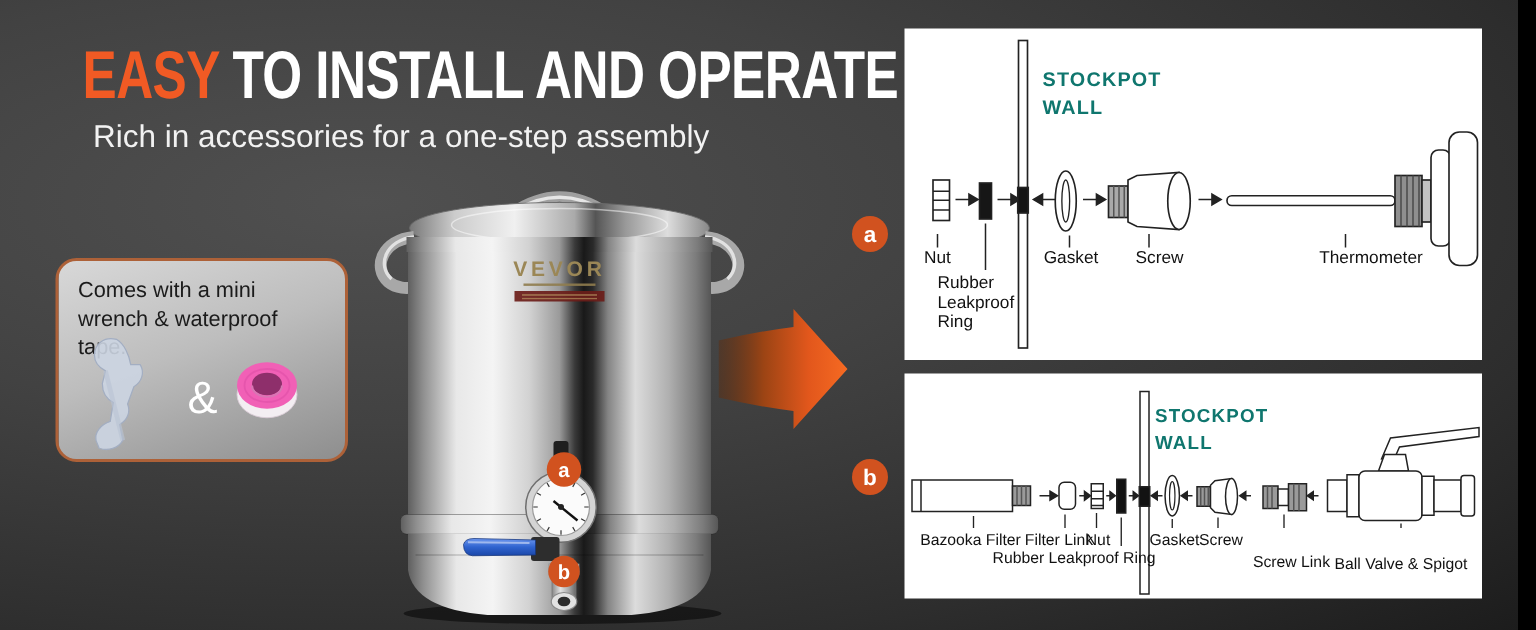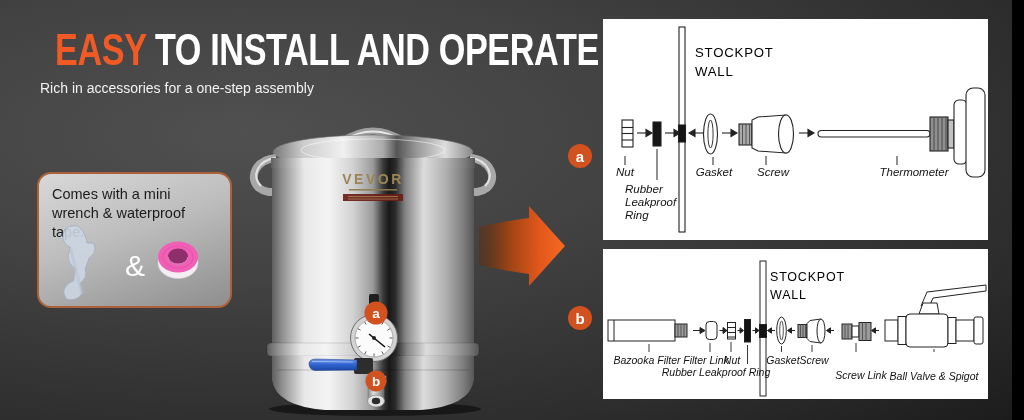--- a/index.html
+++ b/index.html
@@ -3,44 +3,44 @@
 <meta charset="utf-8">
 <style>
   html,body{margin:0;padding:0;background:#000;}
   .stage{position:relative;width:1012px;height:420px;overflow:hidden;
     font-family:"Liberation Sans",sans-serif;
     background:radial-gradient(150% 135% at 24% 32%, #505050 0%, #424242 26%, #2d2d2d 54%, #101010 84%, #050505 100%);}
   
   .title{position:absolute;left:55px;top:24px;margin:0;color:#fff;font-size:45px;font-weight:bold;white-space:nowrap;}
   .title .squeeze{display:inline-block;transform:scaleX(.76);transform-origin:left center;letter-spacing:-.5px;}
   .title .hl{color:#F15A24;margin-right:11px;}
-  .subtitle{position:absolute;left:40px;top:80px;margin:0;color:#f2f2f2;font-size:14px;font-weight:400;}
+  .subtitle{position:absolute;left:62px;top:80px;margin:0;color:#f2f2f2;font-size:21px;font-weight:400;}
   
   .info-box{position:absolute;left:37px;top:172px;width:195px;height:136px;box-sizing:border-box;
     border:2px solid #ad6138;border-radius:14px;padding:11px 13px;
     background:linear-gradient(160deg,#d8d8d8 0%,#bdbdbd 45%,#8e8e8e 100%);
     color:#1b1b1b;font-size:14.5px;line-height:1.3;}
   .info-box .amp{position:absolute;left:86px;top:72px;color:#fff;font-size:30px;font-weight:400;}
   .info-box .wrench{position:absolute;left:14px;top:48px;}
   .info-box .tape{position:absolute;left:116px;top:64px;}
   
   .arrow{position:absolute;left:479px;top:201px;}
   .badge{position:absolute;width:24px;height:24px;border-radius:50%;background:#D1521F;color:#fff;
     font-size:15px;font-weight:bold;display:flex;align-items:center;justify-content:center;}
   .badge-a{left:568px;top:144px;}
   .badge-b{left:568px;top:306px;}
   
   .panel{position:absolute;background:#fff;}
   .panel-a{left:603px;top:19px;width:385px;height:221px;}
   .panel-b{left:603px;top:249px;width:385px;height:150px;}
   .panel svg{position:absolute;left:0;top:0;}
-  .wall-label{position:absolute;color:#000000;font-weight:400;line-height:1.45;letter-spacing:.8px;}
+  .wall-label{position:absolute;color:#0f766e;font-weight:700;line-height:1.45;letter-spacing:.8px;}
   .panel-a .wall-label{left:92px;top:24px;width:90px;font-size:13.2px;}
   .panel-b .wall-label{left:167px;top:19px;width:80px;font-size:12.5px;}
-  .dlabel{position:absolute;color:#111;white-space:nowrap;font-style:italic;}
+  .dlabel{position:absolute;color:#111;white-space:nowrap;}
   .panel-a .dlabel{font-size:11.5px;}
   .panel-b .dlabel{font-size:10.5px;}
   .ctr{transform:translateX(-50%);}
   .wrap{white-space:normal;line-height:1.15;}
   .pot{position:absolute;left:245px;top:118px;}
   svg text{font-family:"Liberation Sans",sans-serif;}
 </style>
 </head>
 <body>
 

